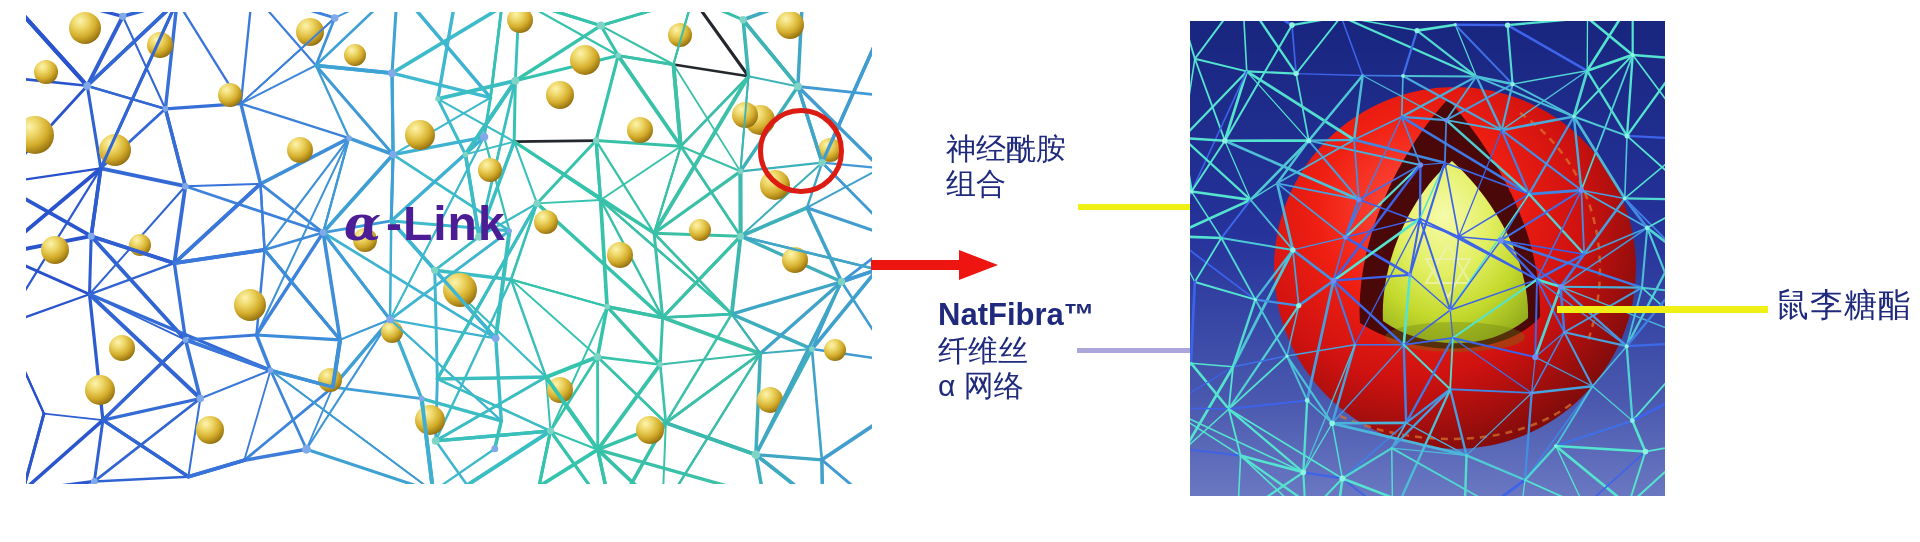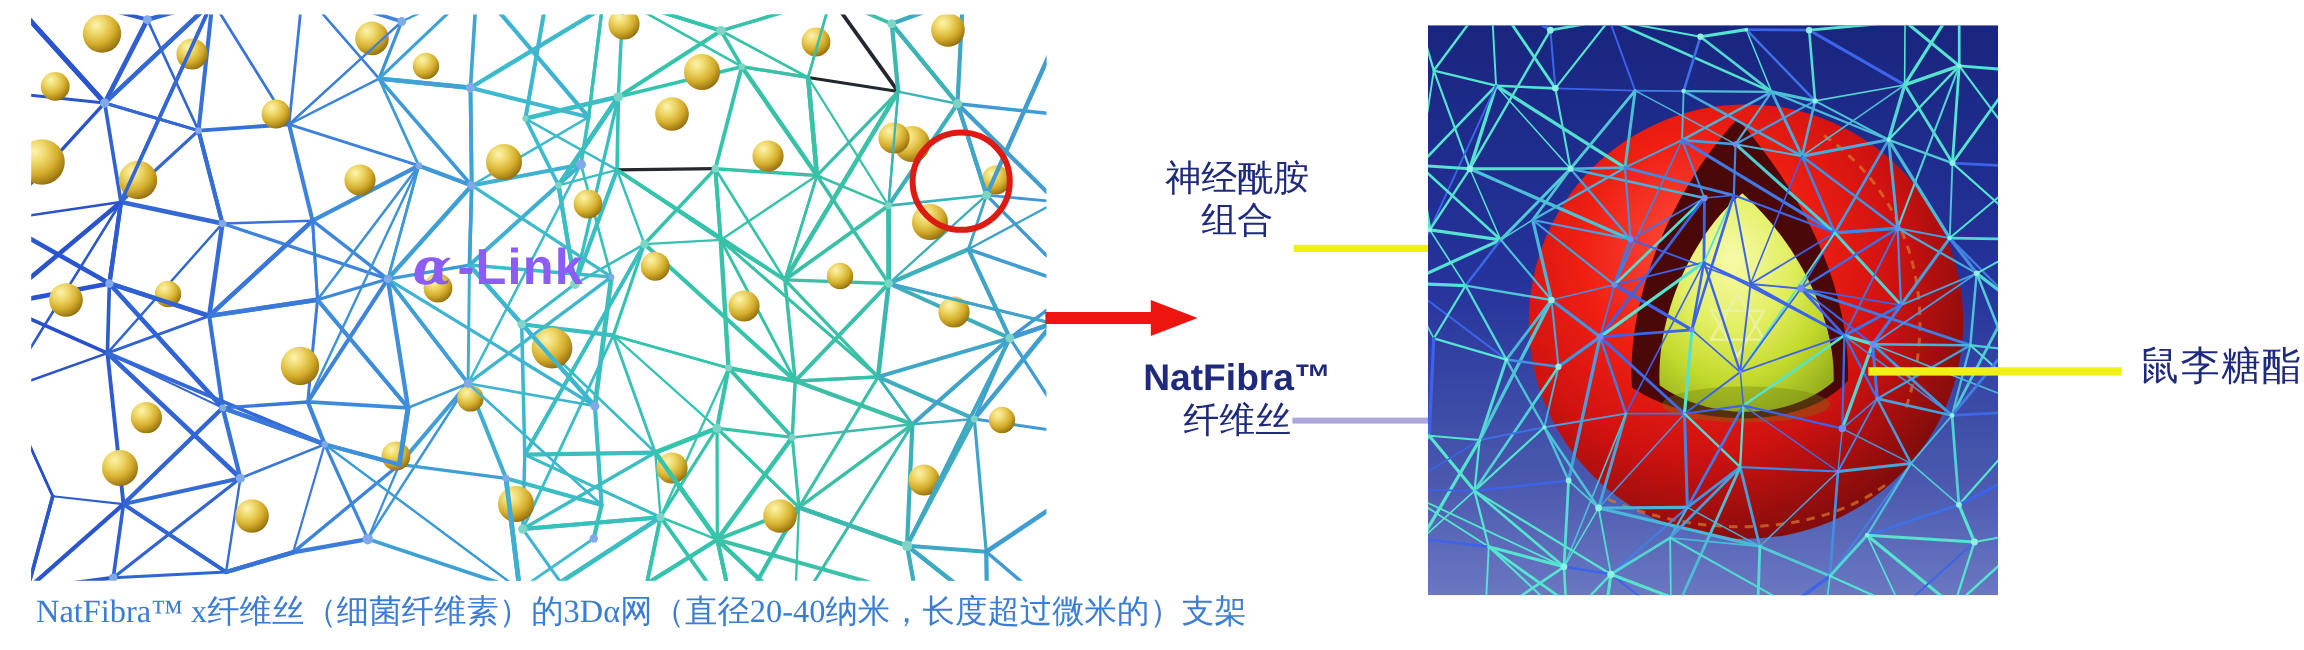--- a/index.html
+++ b/index.html
@@ -10,31 +10,31 @@
   .fig{position:absolute;}
   svg{display:block;}
 
   
   #left-fig{left:26px;top:12px;width:846px;height:472px;}
   #highlight-circle{
     position:absolute;left:758px;top:108px;width:76px;height:76px;
     border:5px solid #dc1b13;border-radius:50%;
   }
   #alpha-link{
-    position:absolute;left:344px;top:192px;color:#8b5cf6;font-weight:700;
-    font-size:42px;line-height:62px;letter-spacing:1px;white-space:nowrap;
+    position:absolute;left:344px;top:192px;color:#4c1d95;font-weight:700;
+    font-size:48px;line-height:62px;letter-spacing:1px;white-space:nowrap;
   }
   #alpha-link .alpha{font-style:italic;font-weight:700;font-family:"DejaVu Serif",serif;margin-right:4px;}
 
   
   #transition-arrow{position:absolute;left:871px;top:249px;width:128px;height:32px;}
 
   
   .navy-label{
-    position:absolute;color:#1f2a7d;text-align:center;font-weight:500;
+    position:absolute;color:#1f2a7d;font-weight:500;
     font-size:30px;line-height:35px;white-space:nowrap;
   }
   #ceramide-label{left:946px;top:131px;width:170px;}
   #natfibra-label{left:938px;top:296px;width:186px;}
   #natfibra-label .brand{font-size:31px;font-weight:600;line-height:37px;}
   #rhamnolipid-label{left:1776px;top:287px;width:150px;font-size:33px;letter-spacing:1px;}
 
   
   .connector{position:absolute;}
   #ceramide-connector{left:1078px;top:204px;width:365px;height:6px;background:#f0f014;}
@@ -564,20 +564,21 @@
 
   <div id="ceramide-label" class="navy-label">
     <div>神经酰胺</div>
     <div>组合</div>
   </div>
   <div id="ceramide-connector" class="connector"></div>
 
   <div id="natfibra-label" class="navy-label">
     <div class="brand">NatFibra™</div>
     <div>纤维丝</div>
+    <div>α 网络</div>
   </div>
   <div id="natfibra-connector" class="connector"></div>
 
   <div id="right-fig" class="fig">
     <svg viewBox="0 0 475 475" width="475" height="475">
       <defs>
         <linearGradient id="bgNavy" x1="0" y1="0" x2="0" y2="1">
           <stop offset="0" stop-color="#19267f"></stop>
           <stop offset="0.45" stop-color="#25339b"></stop>
           <stop offset="0.8" stop-color="#4a59ae"></stop>
@@ -986,15 +987,14 @@
           <circle cx="115.73361803451553" cy="495.7686290848069" r="1.6" fill="#8df2e2"></circle>
           <circle cx="202.6409338596277" cy="496.2907296232879" r="3.1" fill="#8df2e2"></circle>
           <circle cx="274.2224754029885" cy="503.88403169671074" r="2.1" fill="#8df2e2"></circle>
         </g>
     </svg>
   </div>
 
   <div id="rhamnolipid-connector" class="connector"></div>
   <div id="rhamnolipid-label" class="navy-label">鼠李糖酯</div>
 
-  <div id="caption">NatFibra™ x纤维丝（细菌纤维素）的3Dα网（直径20-40纳米，长度超过微米的）支架</div>
 
 </div>
 
 </body></html>

